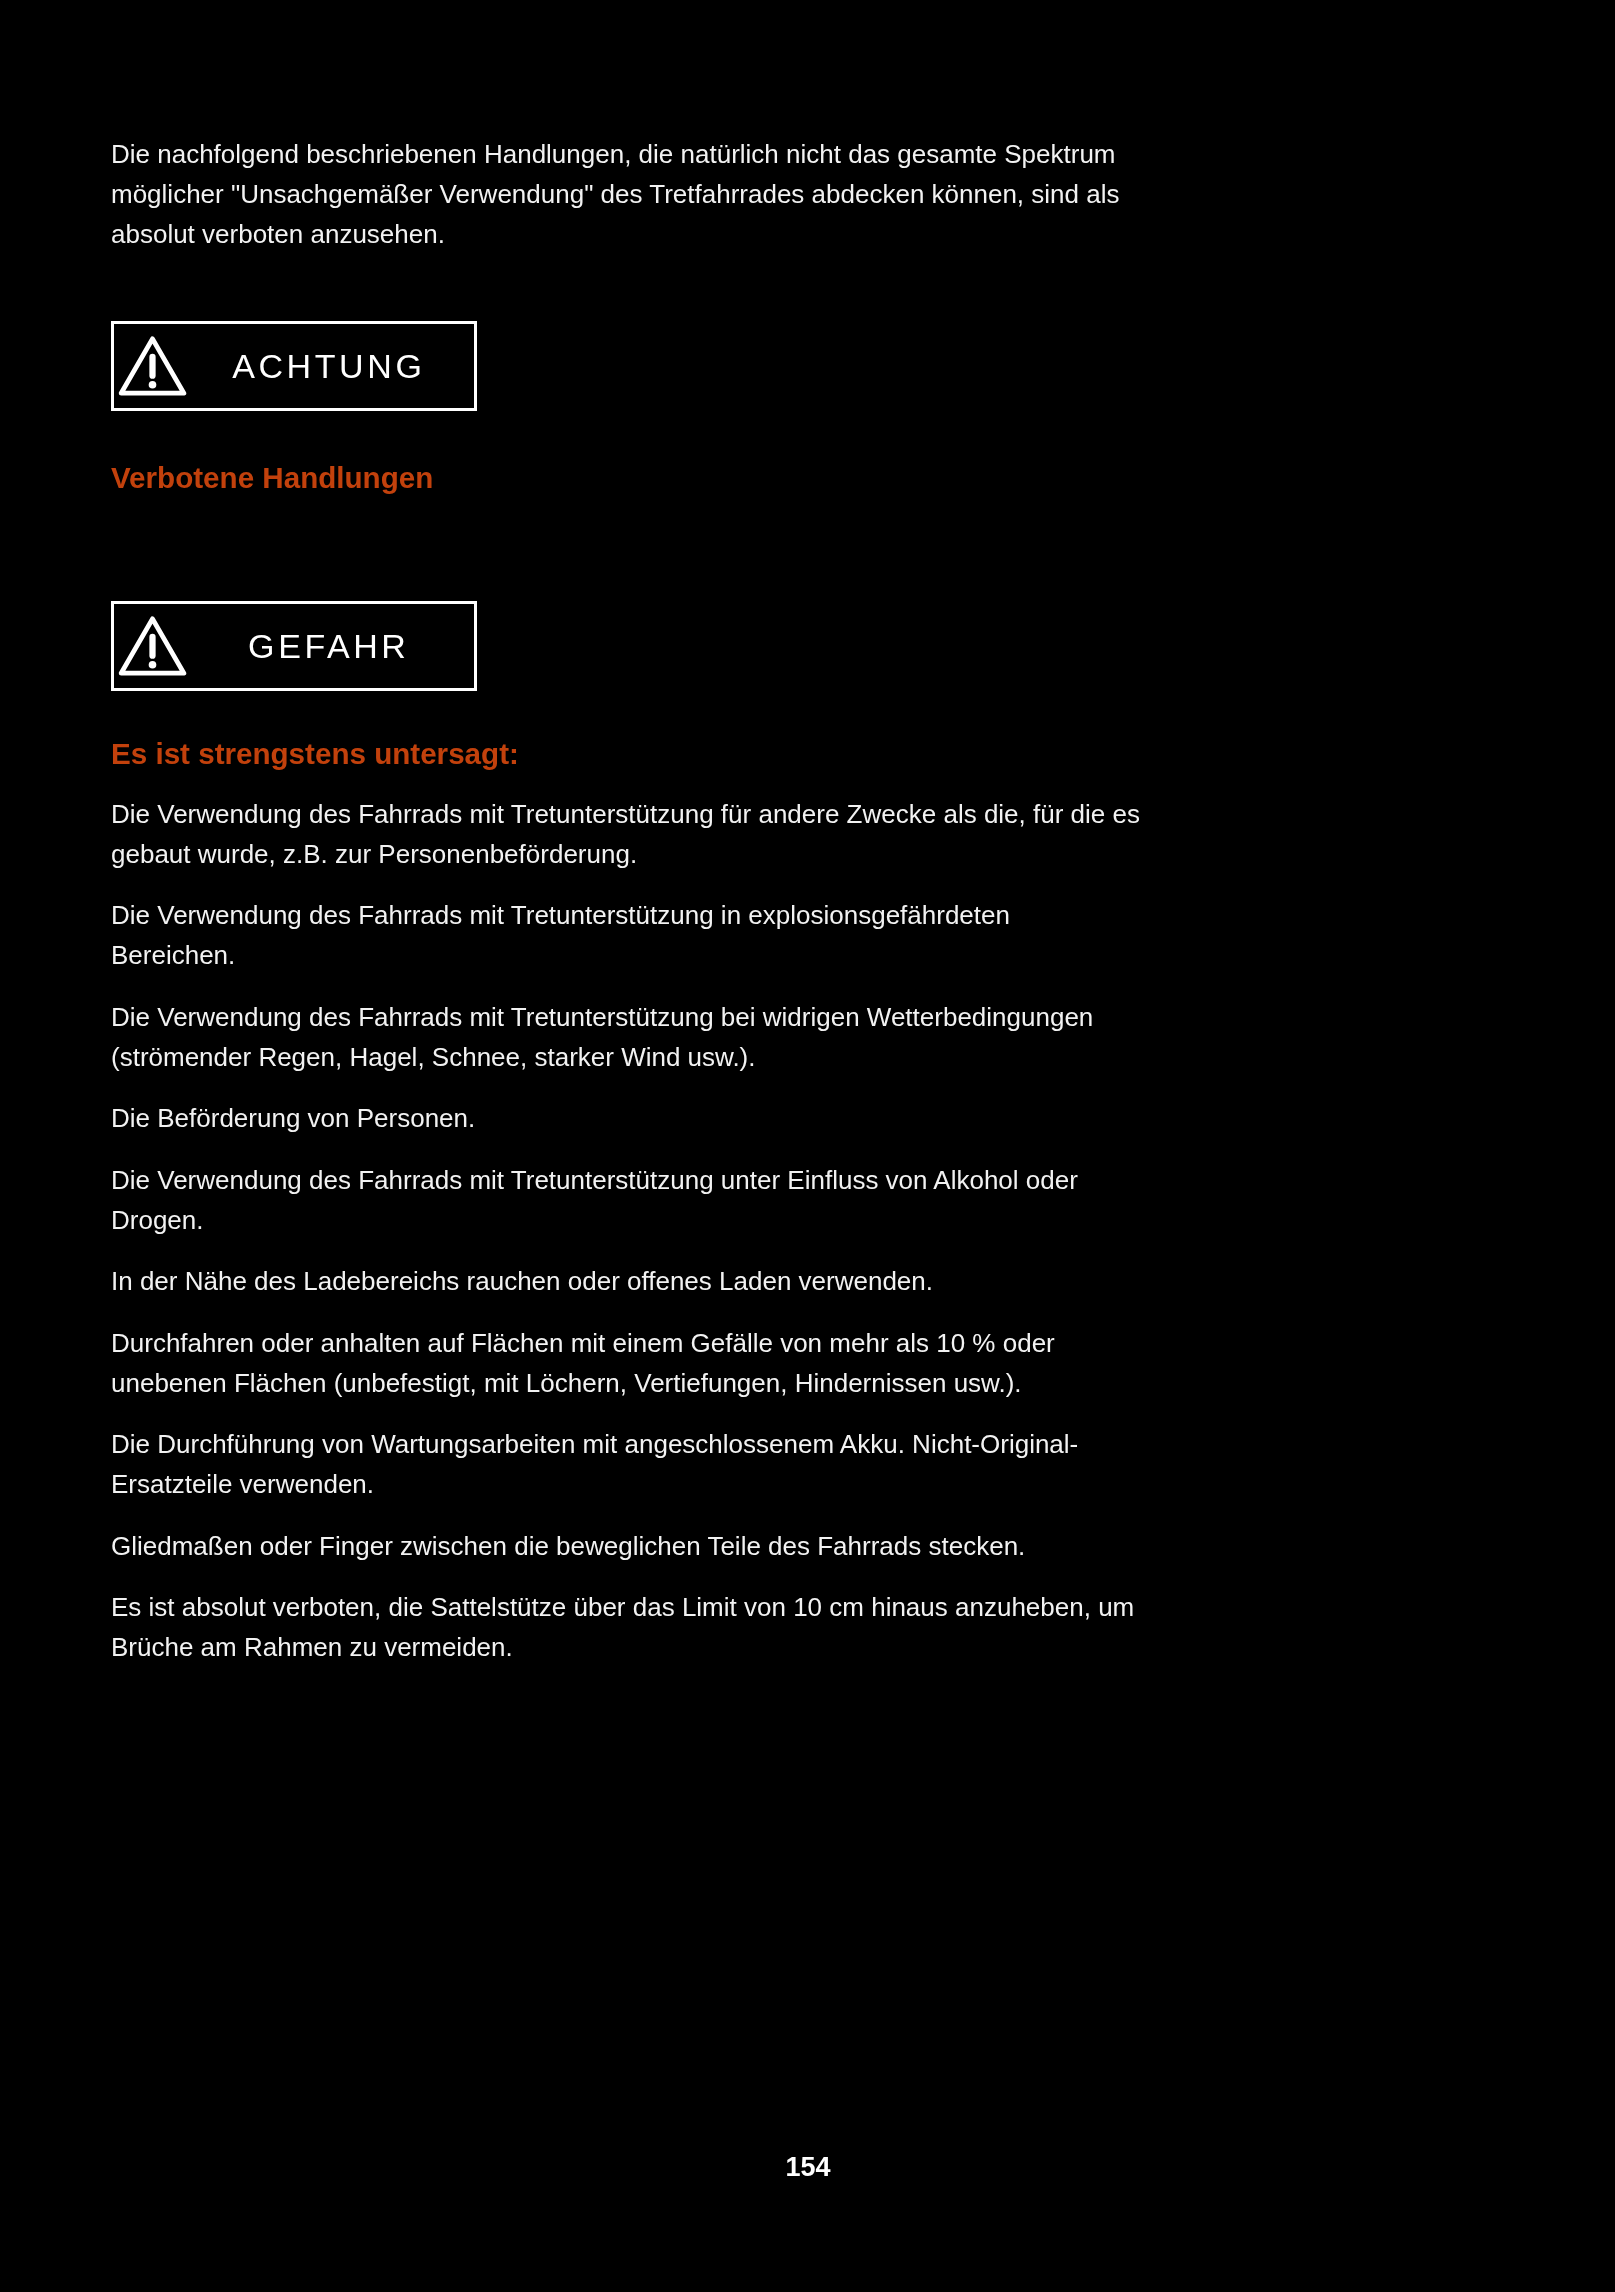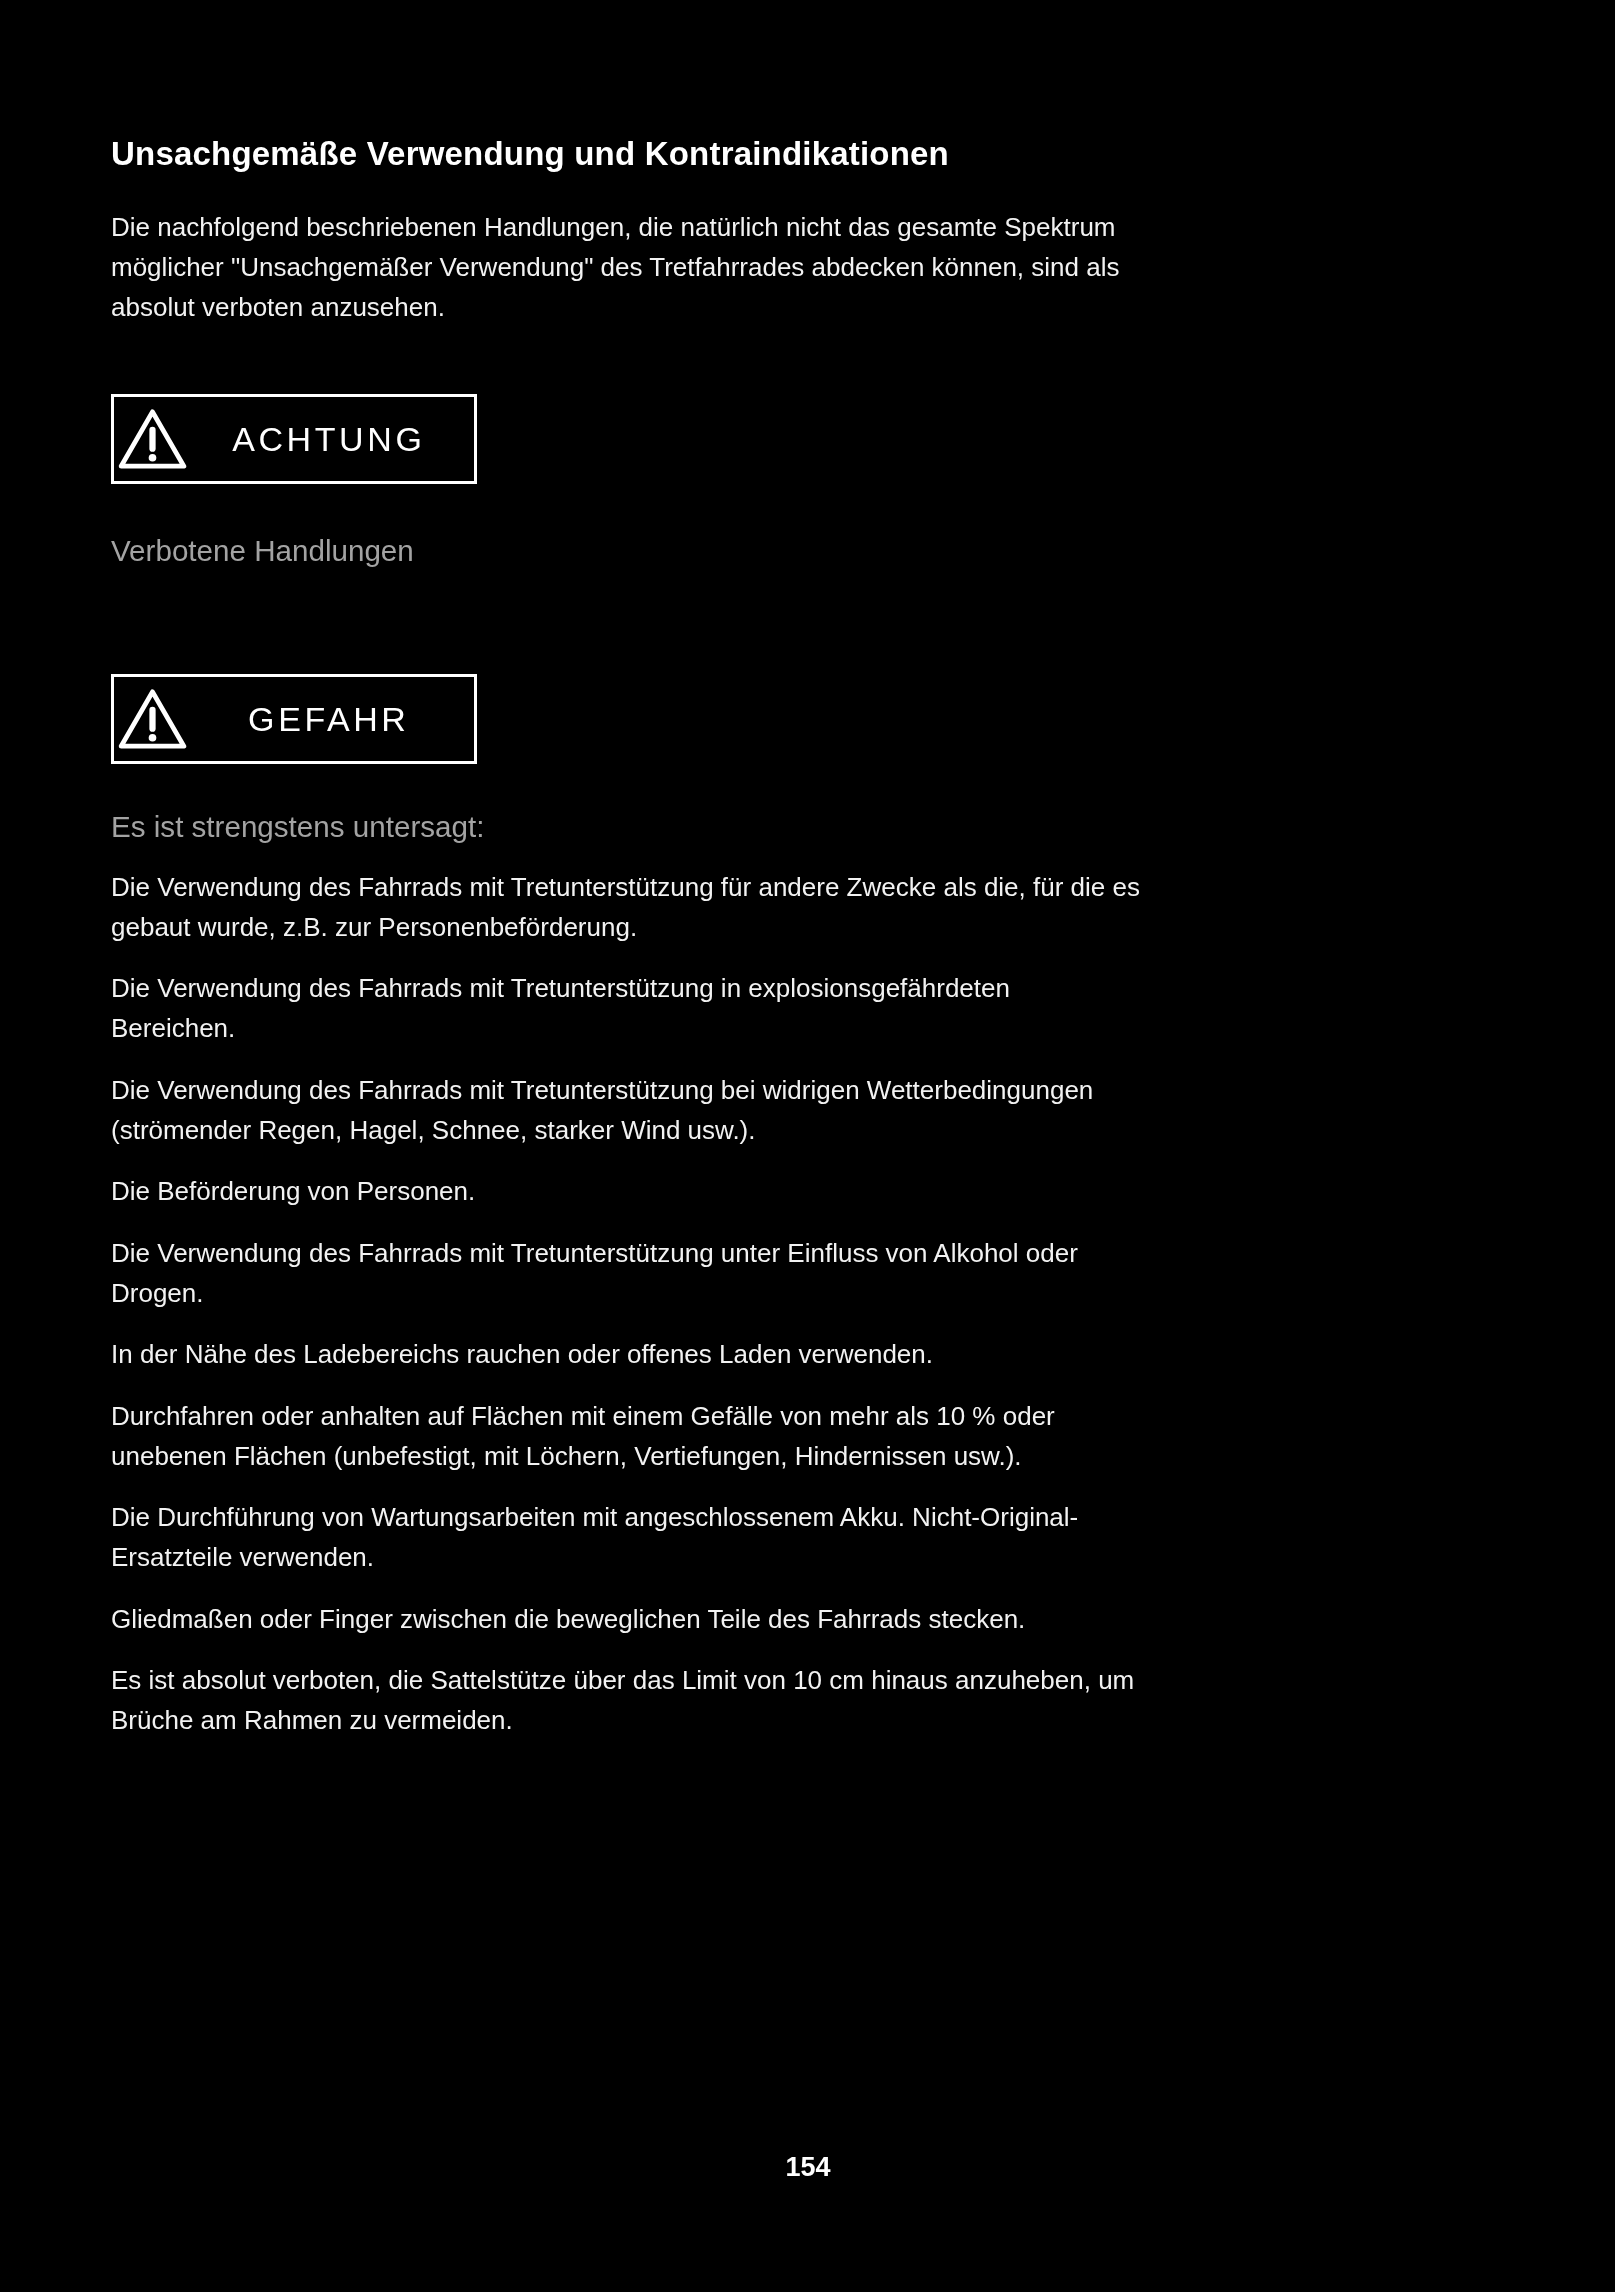--- a/index.html
+++ b/index.html
@@ -33,24 +33,24 @@
   .para {
     margin: 0 0 21.5px 0;
     color: #f2f2f2;
     font-size: 26px;
     line-height: 40px;
     font-weight: 400;
     white-space: pre-line;
   }
   .section-heading {
     margin: 0 0 19.7px 0;
-    color: #a3a3a3;
+    color: #c2410c;
     font-size: 29.6px;
     line-height: 40px;
-    font-weight: 400;
+    font-weight: 700;
   }
   .warn-box {
     width: 366px;
     height: 90px;
     border: 3.6px solid #ffffff;
     box-sizing: border-box;
     display: flex;
     align-items: center;
     padding-left: 2px;
   }
@@ -83,21 +83,20 @@
     font-size: 27px;
     font-weight: 700;
   }
 </style>
 </head>
 <body>
 
 <div class="page">
   <div class="content">
 
-    <h1 class="doc-title">Unsachgemäße Verwendung und Kontraindikationen</h1>
 
     <p class="para">Die nachfolgend beschriebenen Handlungen, die natürlich nicht das gesamte Spektrum
 möglicher "Unsachgemäßer Verwendung" des Tretfahrrades abdecken können, sind als
 absolut verboten anzusehen.</p>
 
     <div class="warn-box achtung">
       <svg class="warn-icon" viewBox="0 0 104 92" xmlns="http://www.w3.org/2000/svg">
         <path d="M52 7 L97 85 L7 85 Z" fill="none" stroke="#ffffff" stroke-width="7" stroke-linejoin="round"></path>
         <path d="M52 33 L52 60" stroke="#ffffff" stroke-width="9" stroke-linecap="round" fill="none"></path>
         <circle cx="52" cy="73" r="5.5" fill="#ffffff"></circle>

